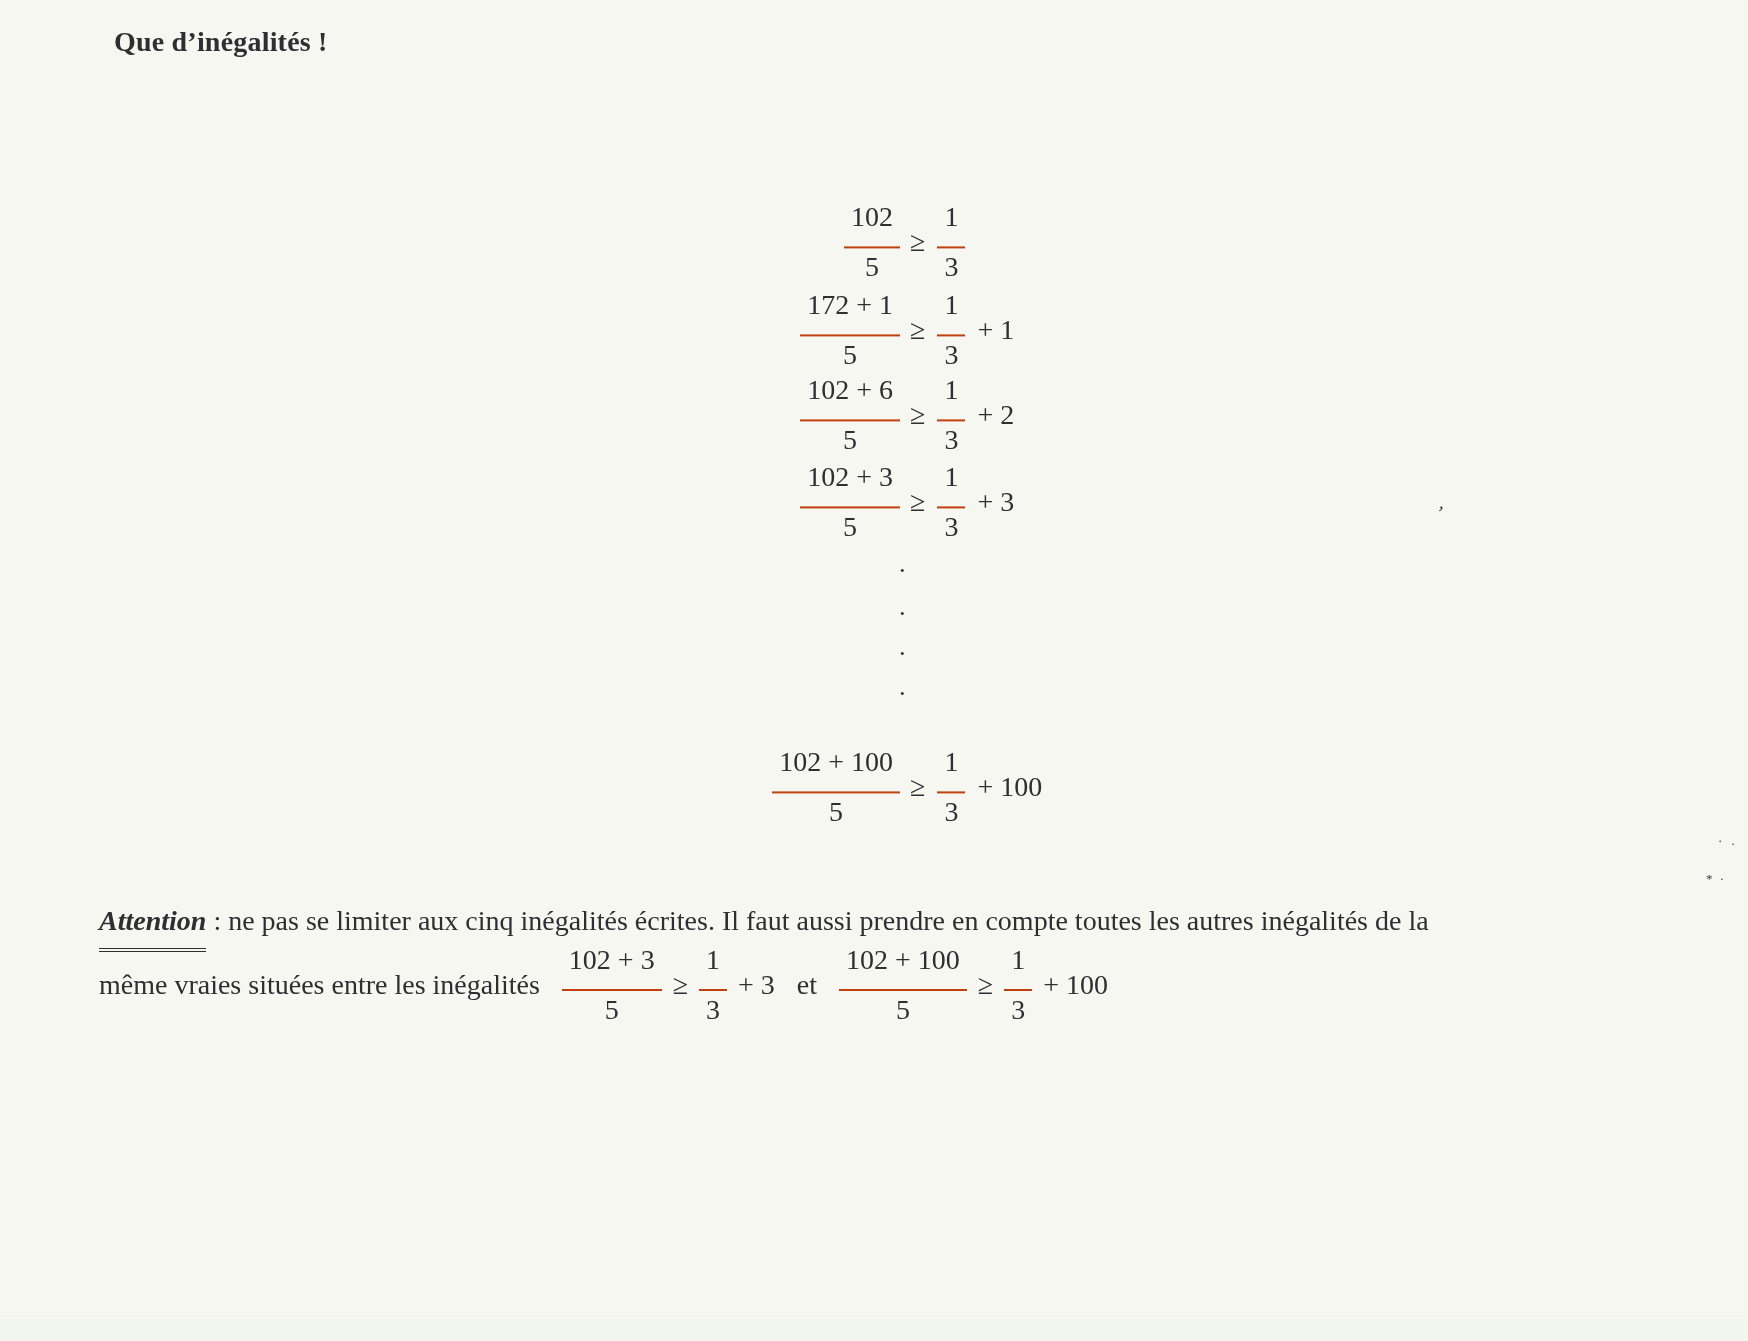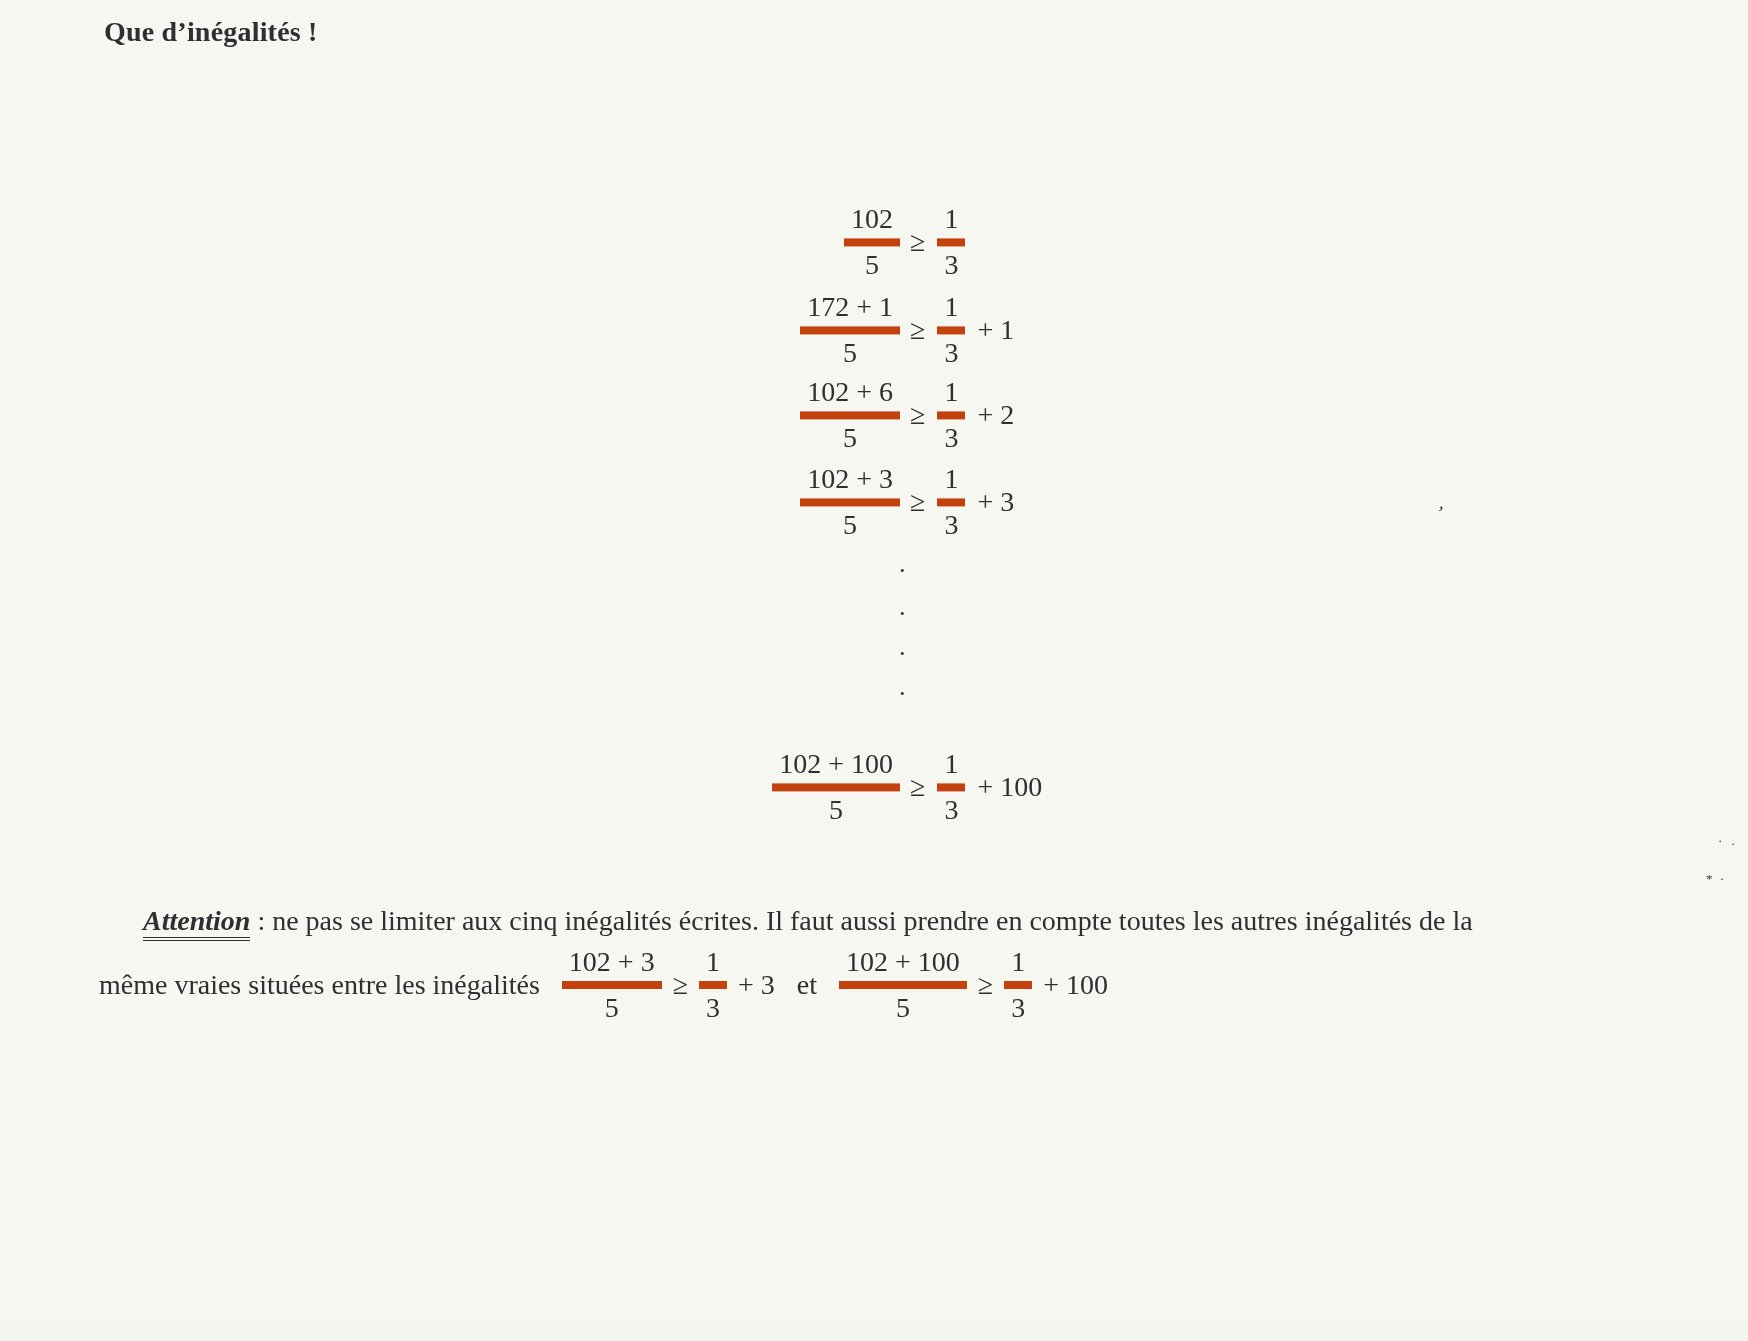--- a/index.html
+++ b/index.html
@@ -8,21 +8,21 @@
     background: #f7f7f2;
     color: #2e2e33;
     font-family: "Liberation Serif", serif;
     position: relative;
     overflow: hidden;
   }
   .page { position: absolute; inset: 0; }
 
   .title {
     position: absolute; left: 100px; top: 12px;
-    font-size: 28px; font-weight: bold; margin: 4px;
+    font-size: 28px; font-weight: bold; margin: 14px;
     letter-spacing: 0.2px;
   }
   .intro {
     position: absolute; left: 99px; top: 80px;
     font-size: 28px; margin: 0;
   }
 
   
   .eq-row {
     position: absolute; left: 910px; height: 0;
@@ -35,44 +35,43 @@
   .eq-rhs {
     position: absolute; left: 0; top: 0;
     transform: translateY(-50%);
     display: flex; align-items: center; gap: 12px;
   }
   .frac {
     display: inline-flex; flex-direction: column; align-items: center;
     white-space: nowrap;
   }
   .frac .num {
-    padding: 0 7px 2px;
-    border-bottom: 8px solid #c2410c;
+    padding: 0 7px 12px;
+    border-bottom: 2px solid #c2410c;
     line-height: 1.2;
   }
   .frac .den { padding-top: 2px; line-height: 1.2; }
   .rel { line-height: 1; }
   .addend { white-space: pre; }
 
   .vdot {
     position: absolute; left: 900px;
     transform: translateY(-50%);
     font-size: 13px; line-height: 1; color: #2e2e33;
   }
 
   
   .att-line1 {
     position: absolute; left: 99px; top: 905px;
     font-size: 28px; white-space: nowrap;
   }
   .att-label {
     font-weight: bold; font-style: italic;
     border-bottom: 4px double #2e2e33;
-    padding-bottom: 1px;
-    margin-left: 44px;
+    padding-bottom: 12px;
   }
   .att-line2 {
     position: absolute; left: 99px; top: 985px; height: 0;
     display: flex; align-items: center; gap: 22px;
     font-size: 28px; white-space: nowrap;
   }
   .inline-eq { display: inline-flex; align-items: center; gap: 11px; }
 
   
   .artifact { position: absolute; color: #34343c; line-height: 1; }

